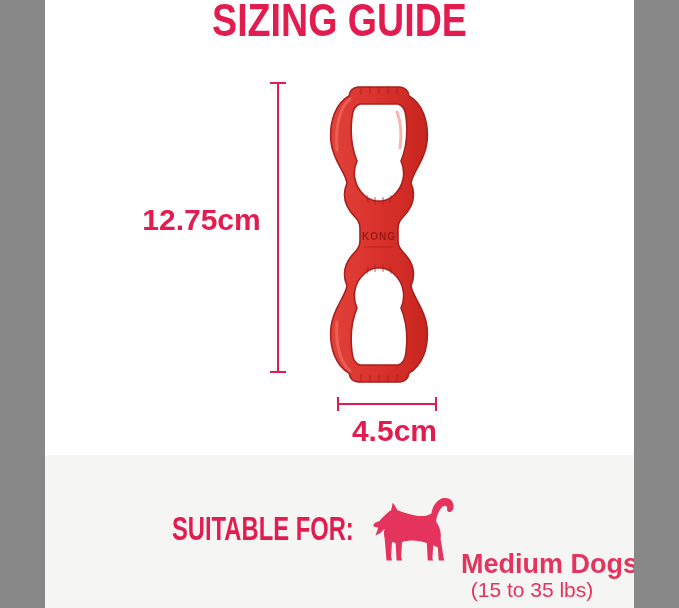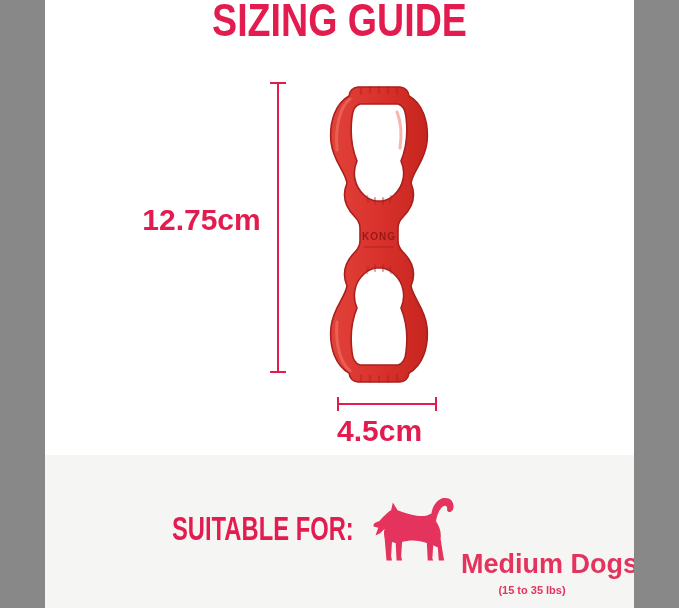--- a/index.html
+++ b/index.html
@@ -24,35 +24,35 @@
   .v-cap{left:225px;width:16px;height:2px;}
   .v-cap.top{top:82px;} .v-cap.bot{top:371px;}
   .h-line{left:292px;top:403px;width:100px;height:2px;}
   .h-cap{top:397px;width:2px;height:14px;}
   .h-cap.left{left:292px;} .h-cap.right{left:390px;}
   .dim-label{
     position:absolute;color:var(--accent);font-weight:bold;font-size:30px;
     line-height:30px;white-space:nowrap;
   }
   .height-label{left:90px;width:133px;top:205px;text-align:center;}
-  .width-label{left:292px;width:100px;top:416px;text-align:left;}
+  .width-label{left:292px;width:100px;top:416px;text-align:right;}
   
   .panel{
     position:absolute;left:0;top:455px;width:679px;height:153px;
     background:var(--panel-bg);
   }
   .suitable-label{
     position:absolute;left:127px;top:512px;font-size:33px;line-height:33px;
     font-weight:bold;color:var(--accent);transform:scaleX(0.72);
     transform-origin:left center;white-space:nowrap;
   }
   .dog-svg{position:absolute;left:325px;top:497px;}
   .dog-text{position:absolute;left:416px;top:505px;width:142px;text-align:center;color:var(--dog-pink);margin-top:45px;}
   .dog-size{font-size:27px;line-height:29px;font-weight:bold;white-space:nowrap;}
-  .dog-weight{font-size:11px;line-height:22px;font-weight:bold;}
+  .dog-weight{font-size:21px;line-height:22px;font-weight:normal;}
 </style>
 </head>
 <body>
 
 <div class="canvas">
 
   <div class="page-title">SIZING GUIDE</div>
 
   <svg class="toy-svg" width="140" height="305" viewBox="265 80 140 305">
     <defs>

